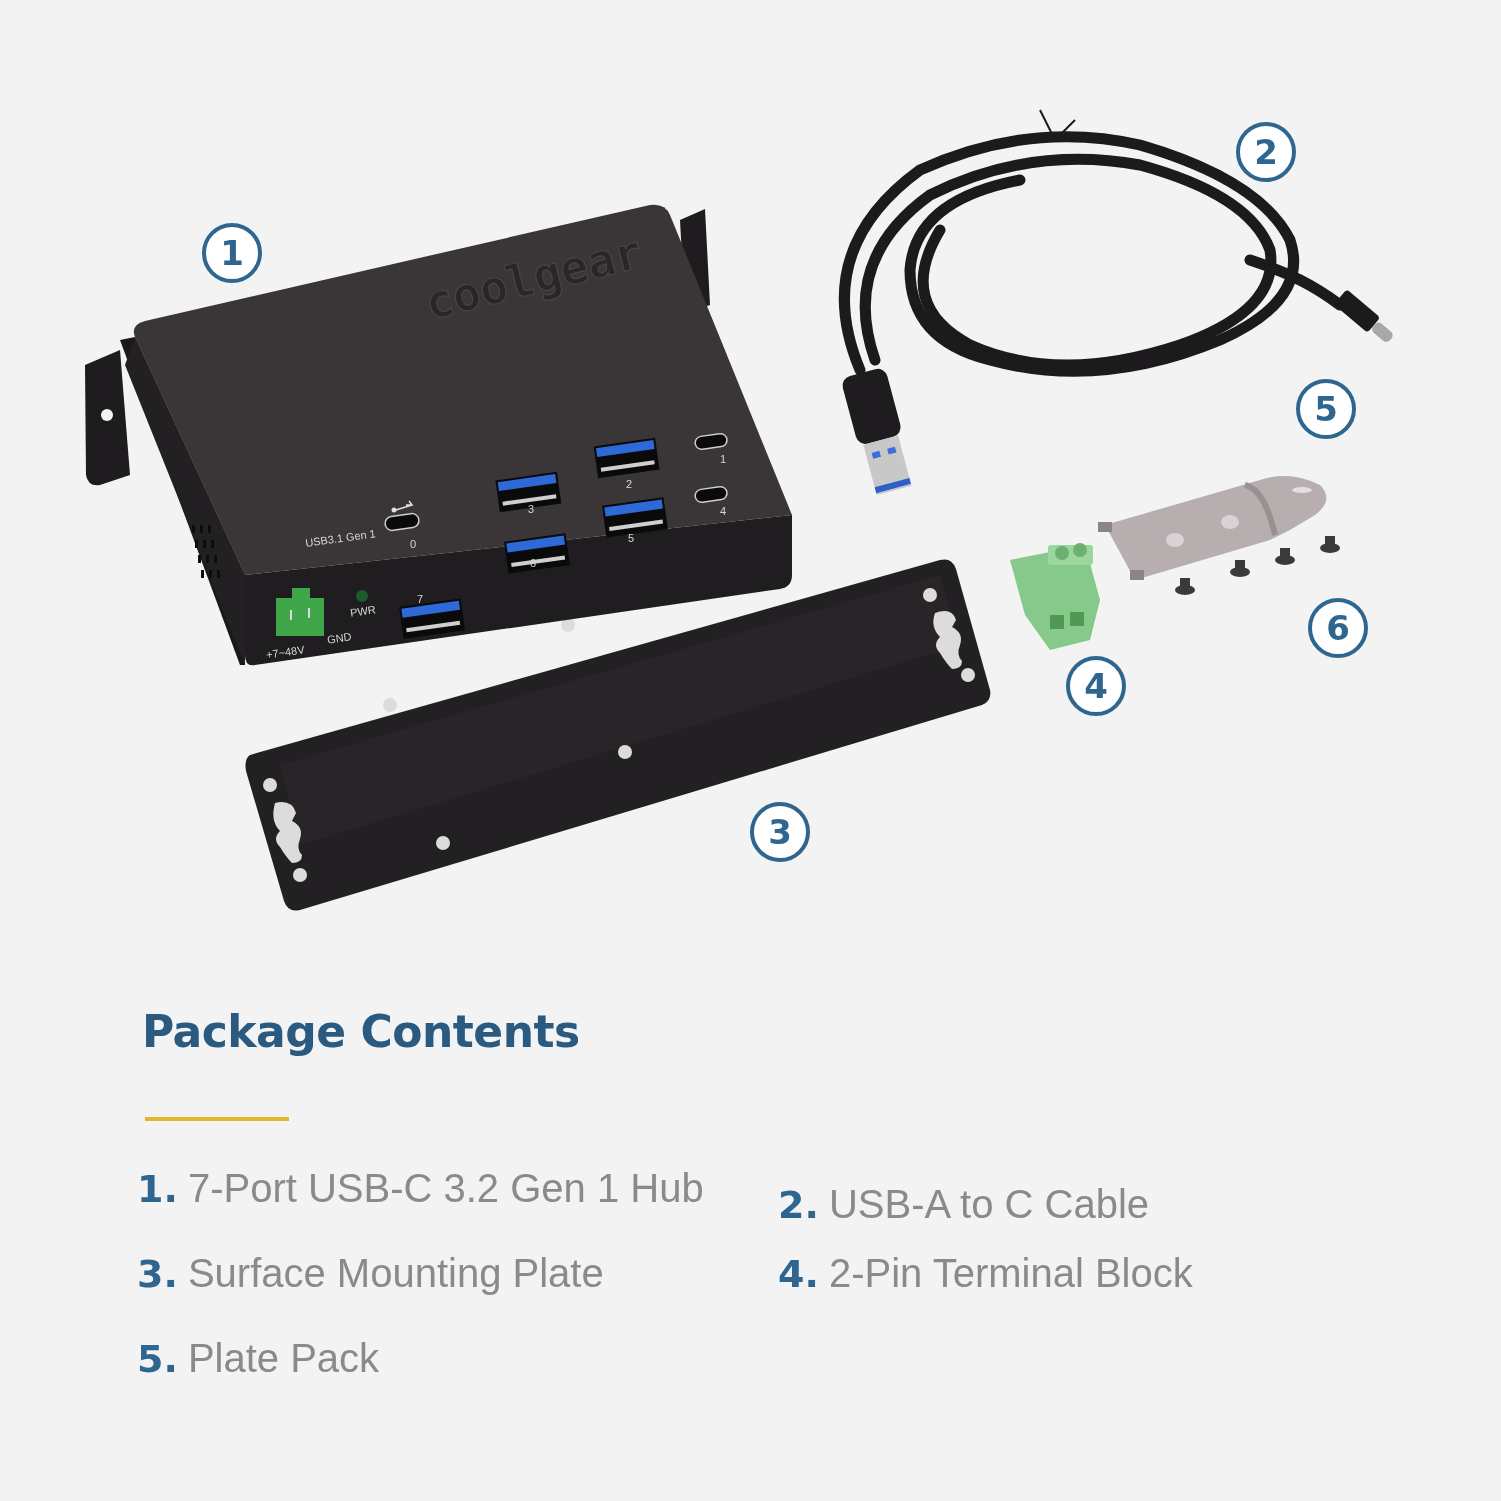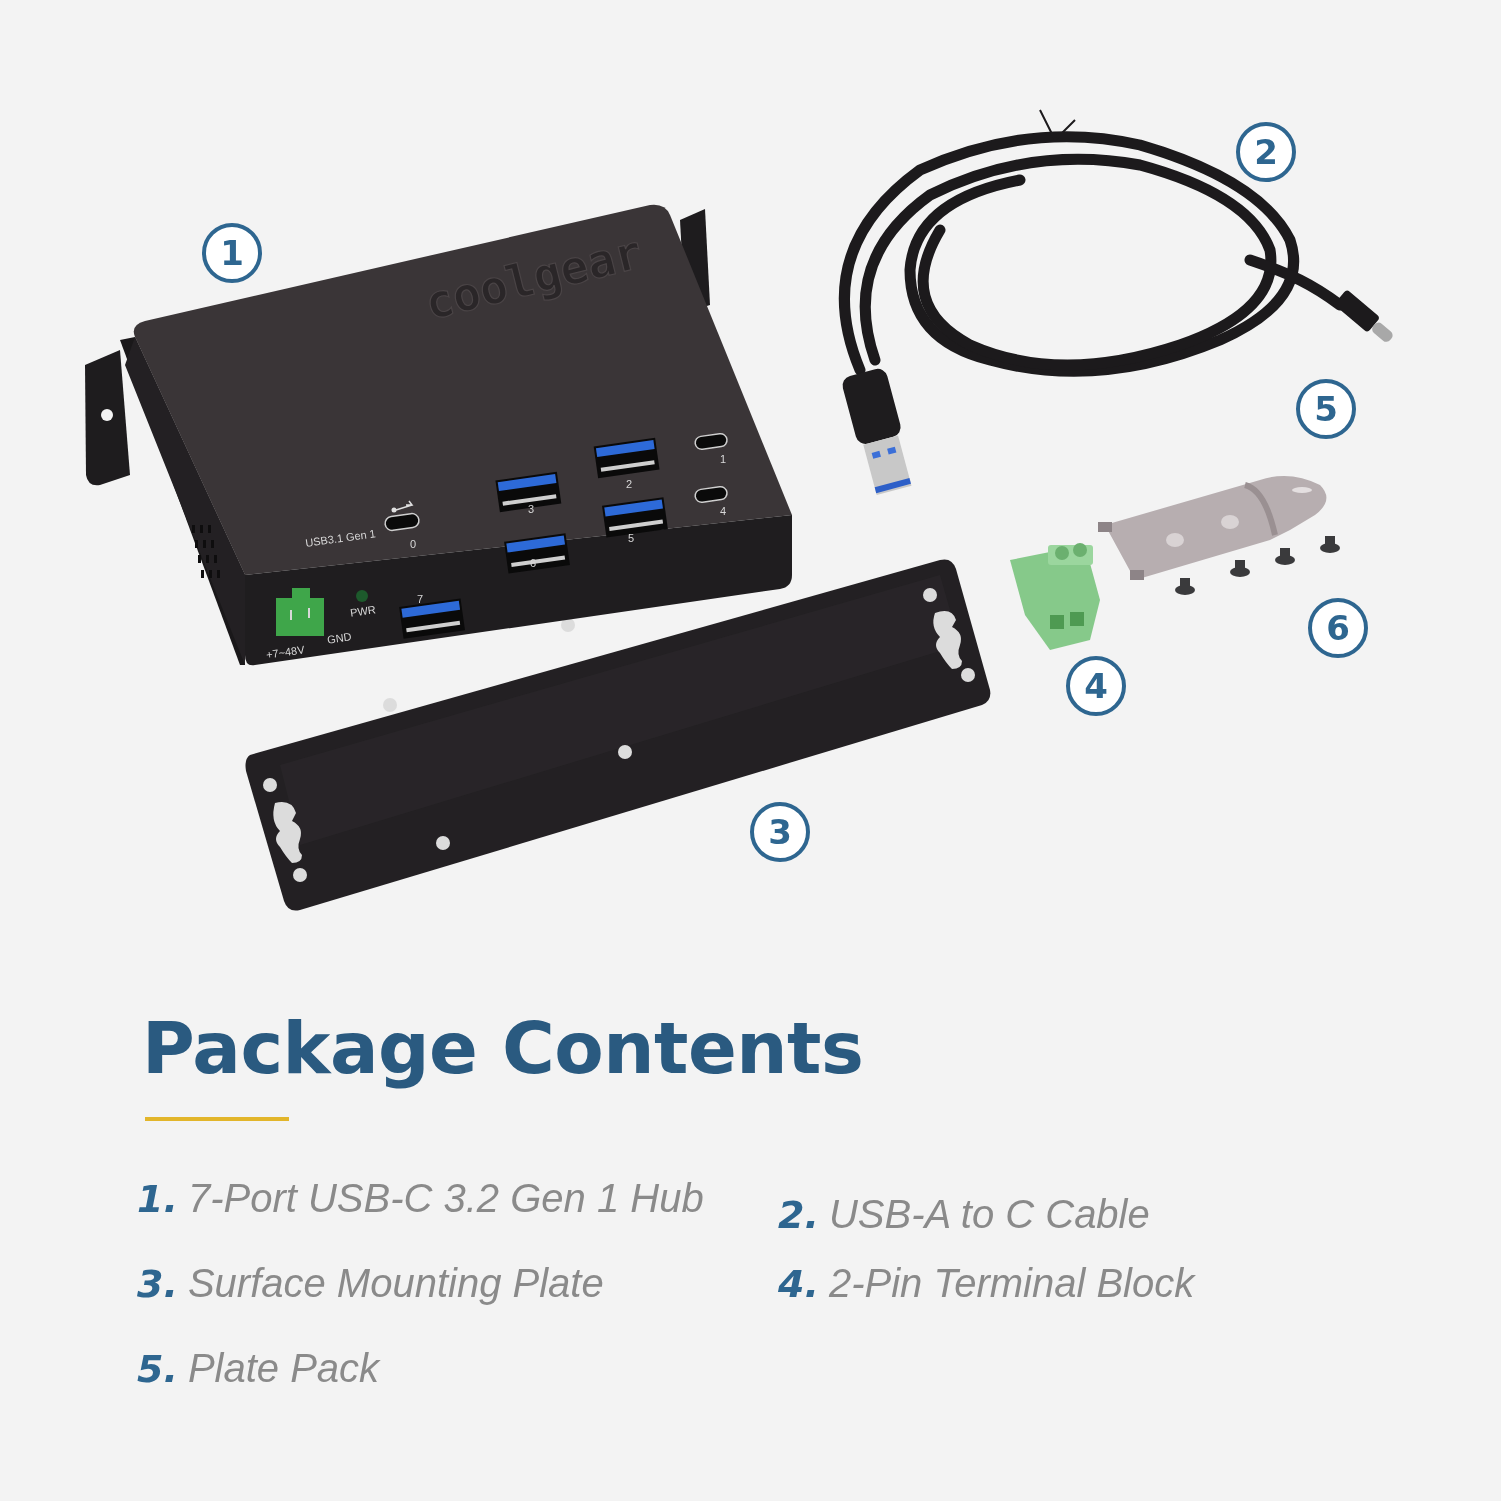--- a/index.html
+++ b/index.html
@@ -28,26 +28,26 @@
   .plate-svg { position: absolute; left: 240px; top: 545px; width: 760px; height: 370px; }
   
   .cable-svg { position: absolute; left: 800px; top: 100px; width: 640px; height: 420px; }
   
   .acc-svg { position: absolute; left: 990px; top: 440px; width: 400px; height: 220px; }
 
   
   .title {
     position: absolute; left: 142px; top: 1006px;
     font-family: "DejaVu Sans", sans-serif; font-weight: bold;
-    font-size: 72px; color: #2a5a80; letter-spacing: -0.5px; white-space: nowrap;
+    font-size: 44px; color: #2a5a80; letter-spacing: -0.5px; white-space: nowrap;
   }
   .title-rule {
     position: absolute; left: 145px; top: 1117px; width: 144px; height: 4px; background: #e2b52a;
   }
-  .item { position: absolute; white-space: nowrap; font-size: 40px; line-height: 65px; font-style: italic; }
+  .item { position: absolute; white-space: nowrap; font-size: 40px; line-height: 44px; }
   .item .num { color: #2e6690; font-family: "DejaVu Sans", sans-serif; font-weight: bold; font-size: 38px; margin-right: 10px; }
   .item .txt { color: #8a8a8a; font-family: "Liberation Sans", sans-serif; }
 </style>
 </head>
 <body>
 
 <div class="stage">
 
   <svg class="plate-svg" viewBox="0 0 760 370">
     <path d="M10 210 L700 15 Q712 12 716 24 L750 145 Q752 156 742 160 L60 365 Q48 368 44 356 L6 226 Q4 214 10 210 Z" fill="#232023"></path>

